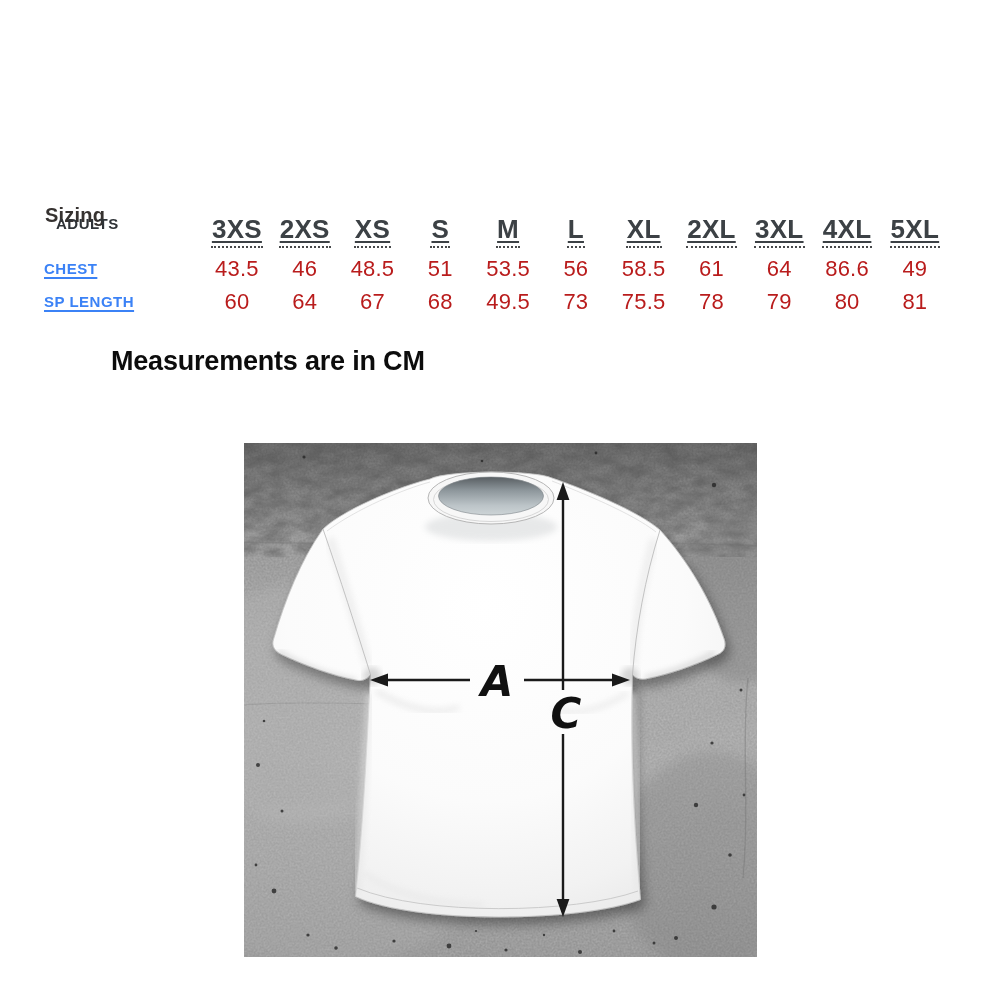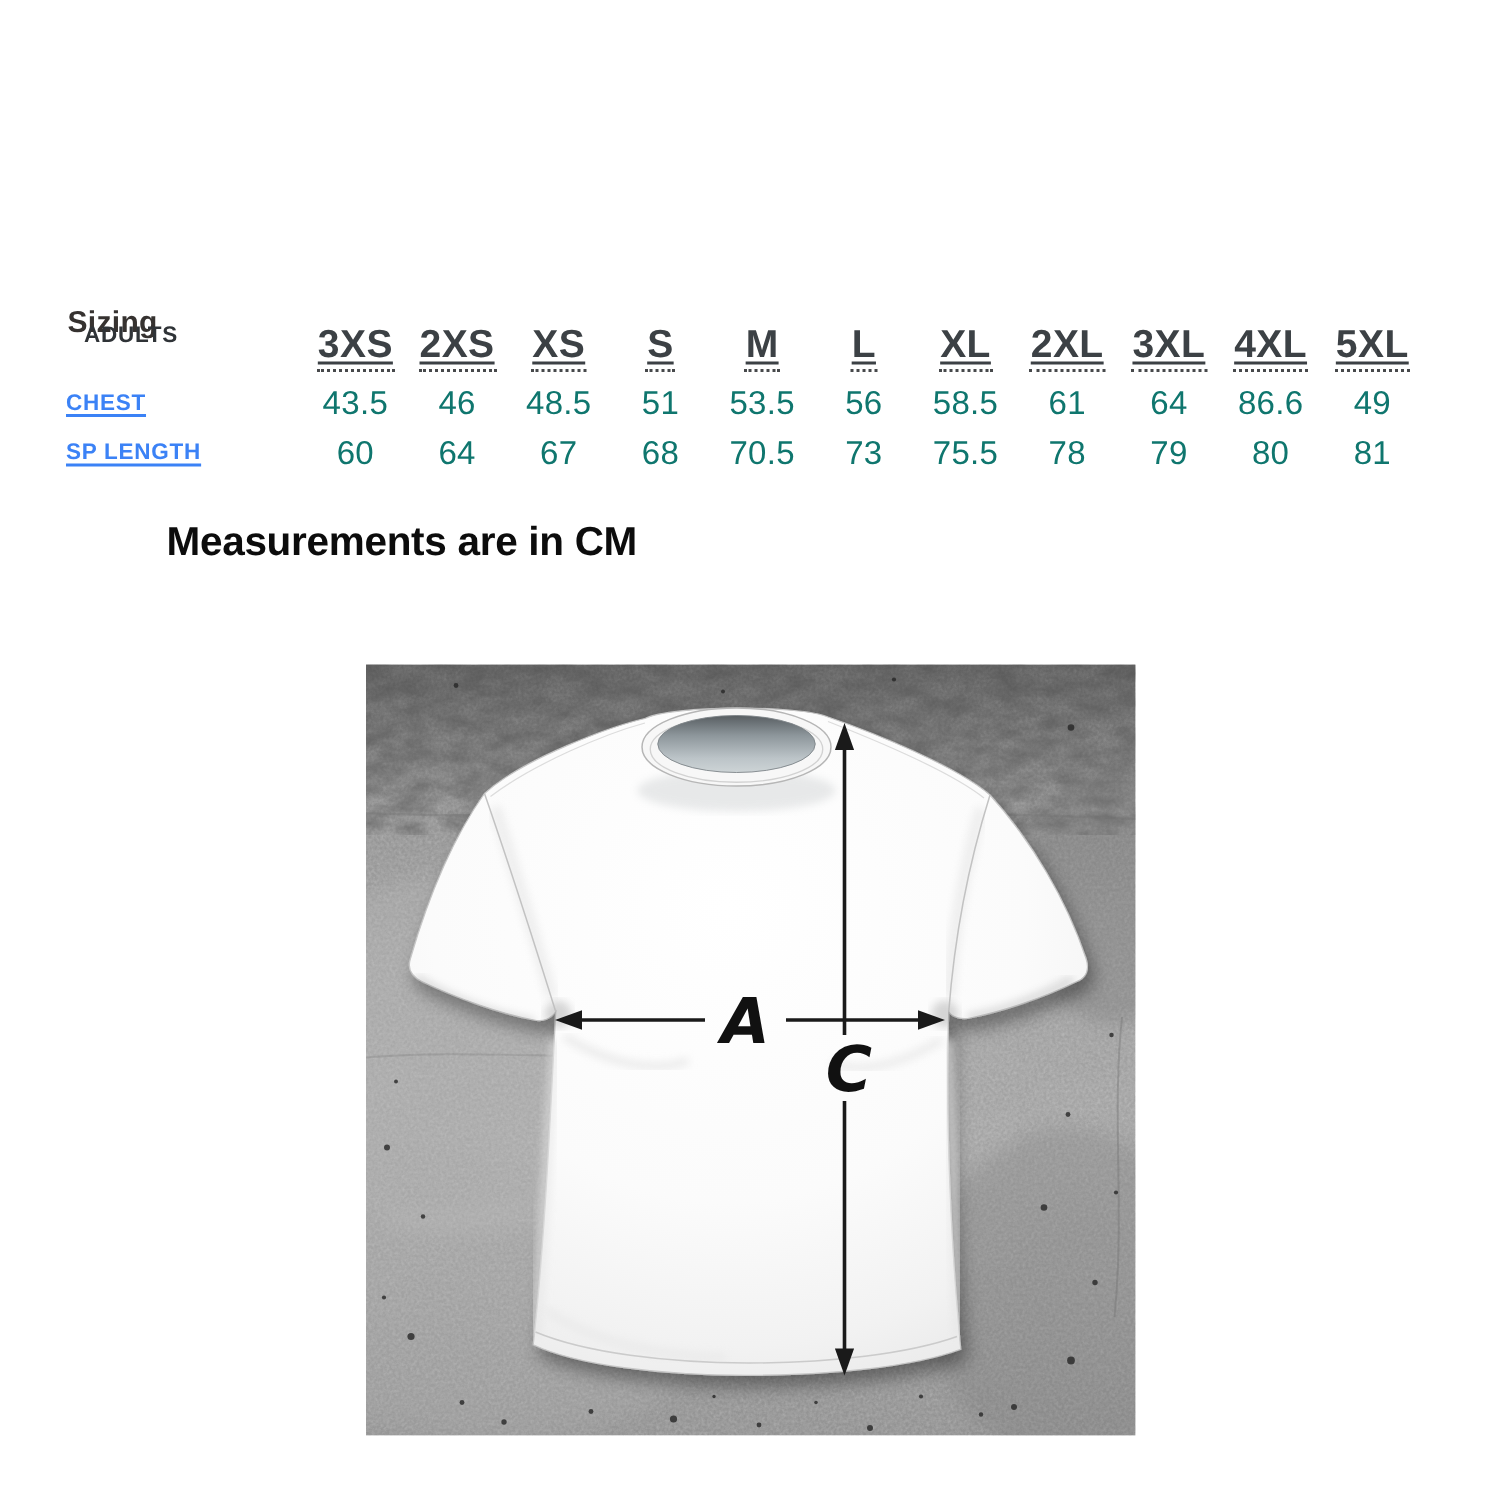--- a/index.html
+++ b/index.html
@@ -23,21 +23,21 @@
   }
   .size-abbr{
     font-size:26px;font-weight:700;color:#3c4145;letter-spacing:.3px;line-height:1.05;
     text-decoration:underline;text-decoration-thickness:1.5px;text-underline-offset:3px;
     border-bottom:2px dotted #47494b;padding:0 1px 3px 1px;
   }
   .dim-label{
     font-size:15px;font-weight:700;color:#3b82f6;letter-spacing:.5px;
     text-decoration:underline;text-decoration-thickness:1.5px;text-underline-offset:3px;
   }
-  .num{font-size:22px;color:#0f766e;letter-spacing:.2px;}
+  .num{font-size:22px;color:#b91c1c;letter-spacing:.2px;}
   .note{
     position:absolute;left:63px;top:346px;
     font-size:27px;font-weight:700;color:#0c0c0c;letter-spacing:-.2px;margin-left:48px;
   }
   .diagram{position:absolute;left:244px;top:443px;width:513px;height:514px;}
   .diagram svg{display:block;}
 </style>
 </head>
 <body>
 
@@ -101,21 +101,21 @@
   </div>
 
   <div class="trow vals">
     <div class="label-cell">
         <span class="dim-label">SP LENGTH</span>
       </div>
     <div class="num">60</div>
     <div class="num">64</div>
     <div class="num">67</div>
     <div class="num">68</div>
-    <div class="num">70.5</div>
+    <div class="num">49.5</div>
     <div class="num">73</div>
     <div class="num">75.5</div>
     <div class="num">78</div>
     <div class="num">79</div>
     <div class="num">80</div>
     <div class="num">81</div>
   </div>
 </div>
 
 <div class="note">Measurements are in CM</div>

